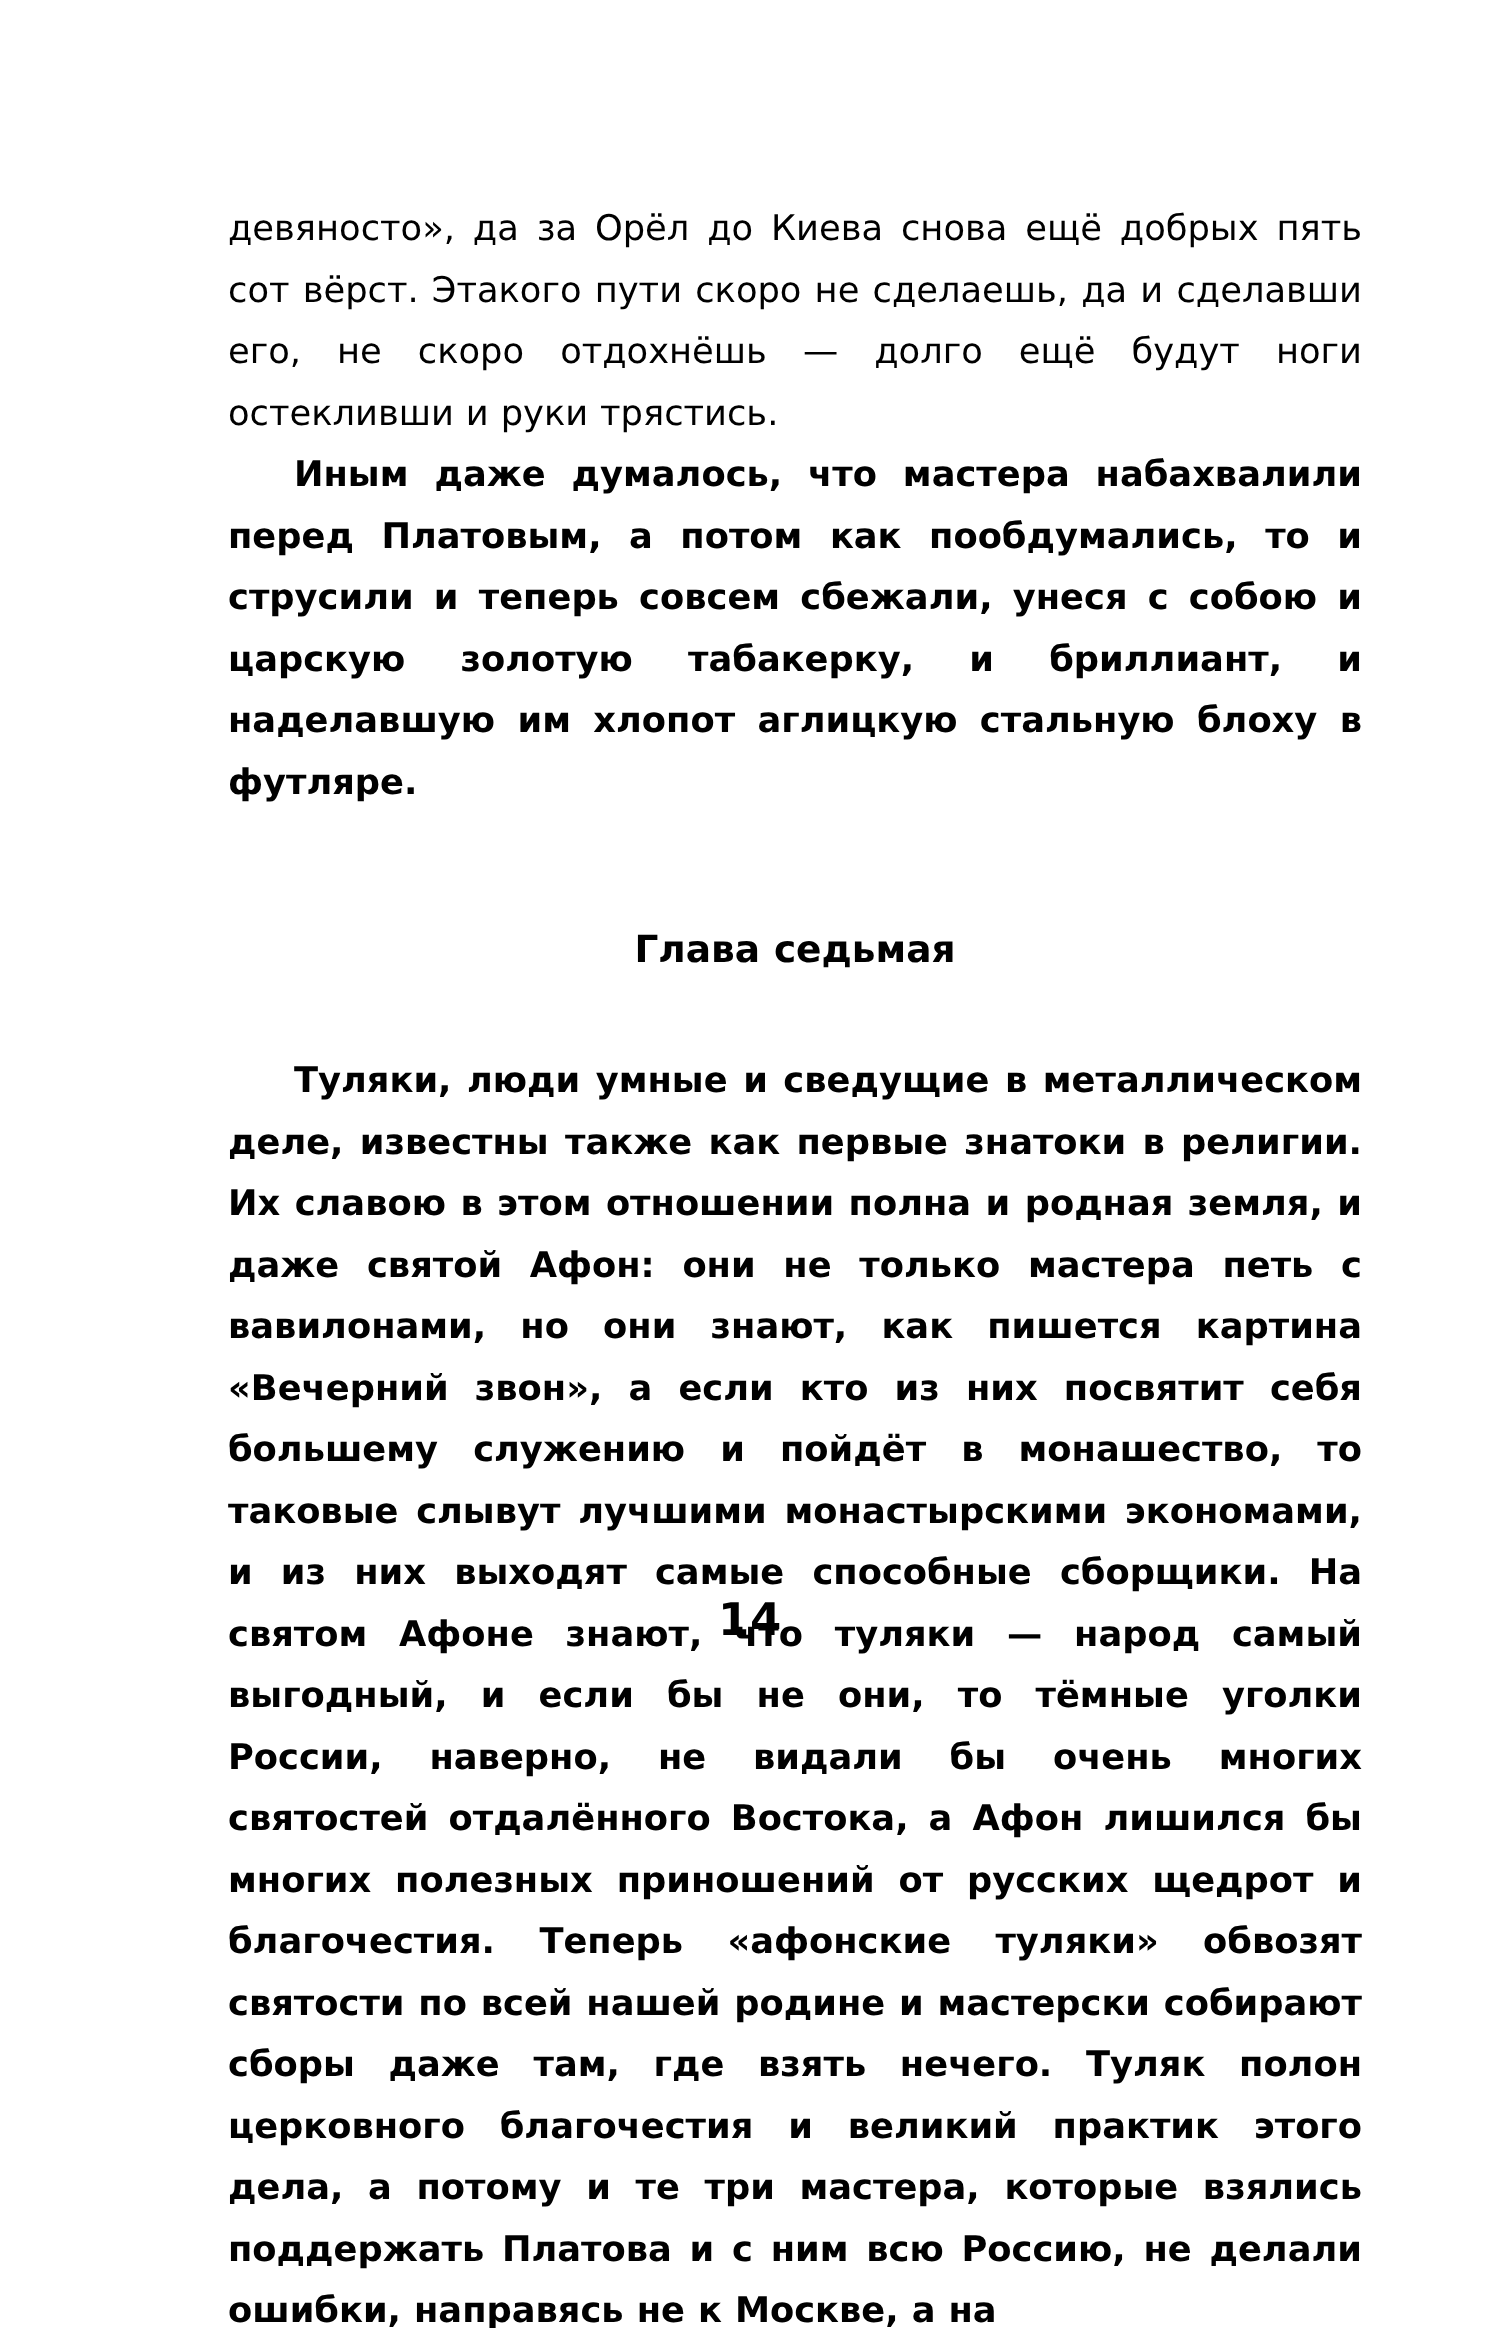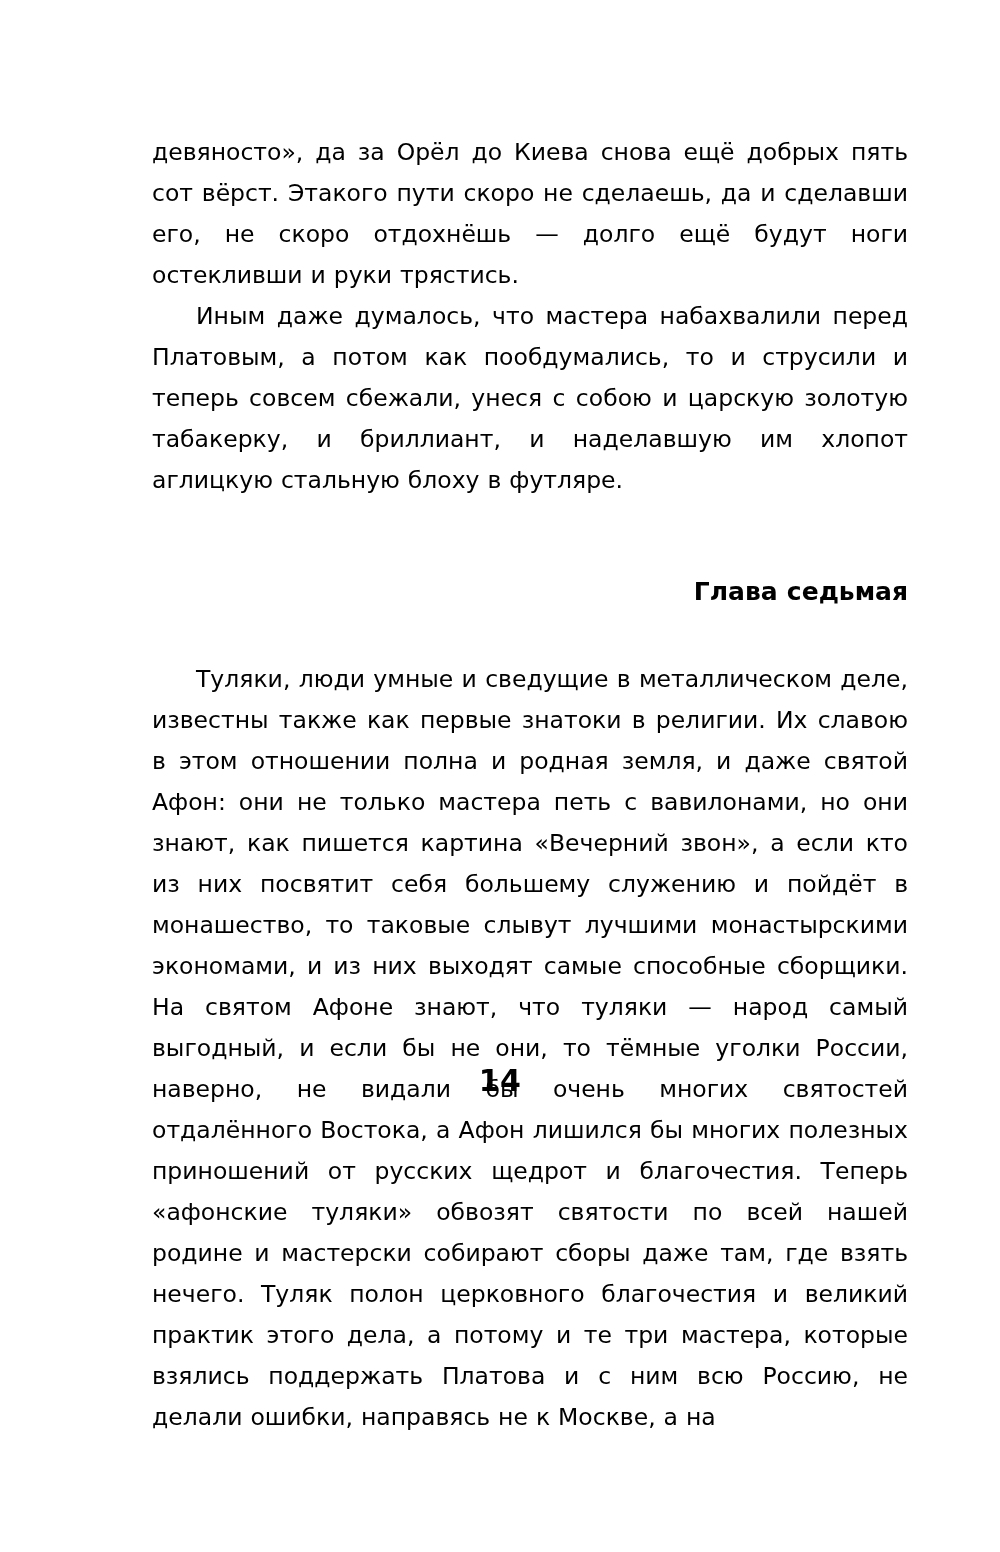--- a/index.html
+++ b/index.html
@@ -28,23 +28,24 @@
     text-justify: inter-word;
     letter-spacing: 0px;
     word-spacing: 0.5px;
   }
   .para {
     margin: 0;
     text-indent: 0;
   }
   .para.indent {
     text-indent: 44px;
+    font-weight: bold;
   }
   .chapter-heading {
-    text-align: right;
+    text-align: center;
     font-weight: bold;
     font-size: 25px;
     line-height: 34px;
     margin: 0;
     padding: 0;
   }
   .gap-before-heading {
     height: 74px;
   }
   .gap-after-heading {

